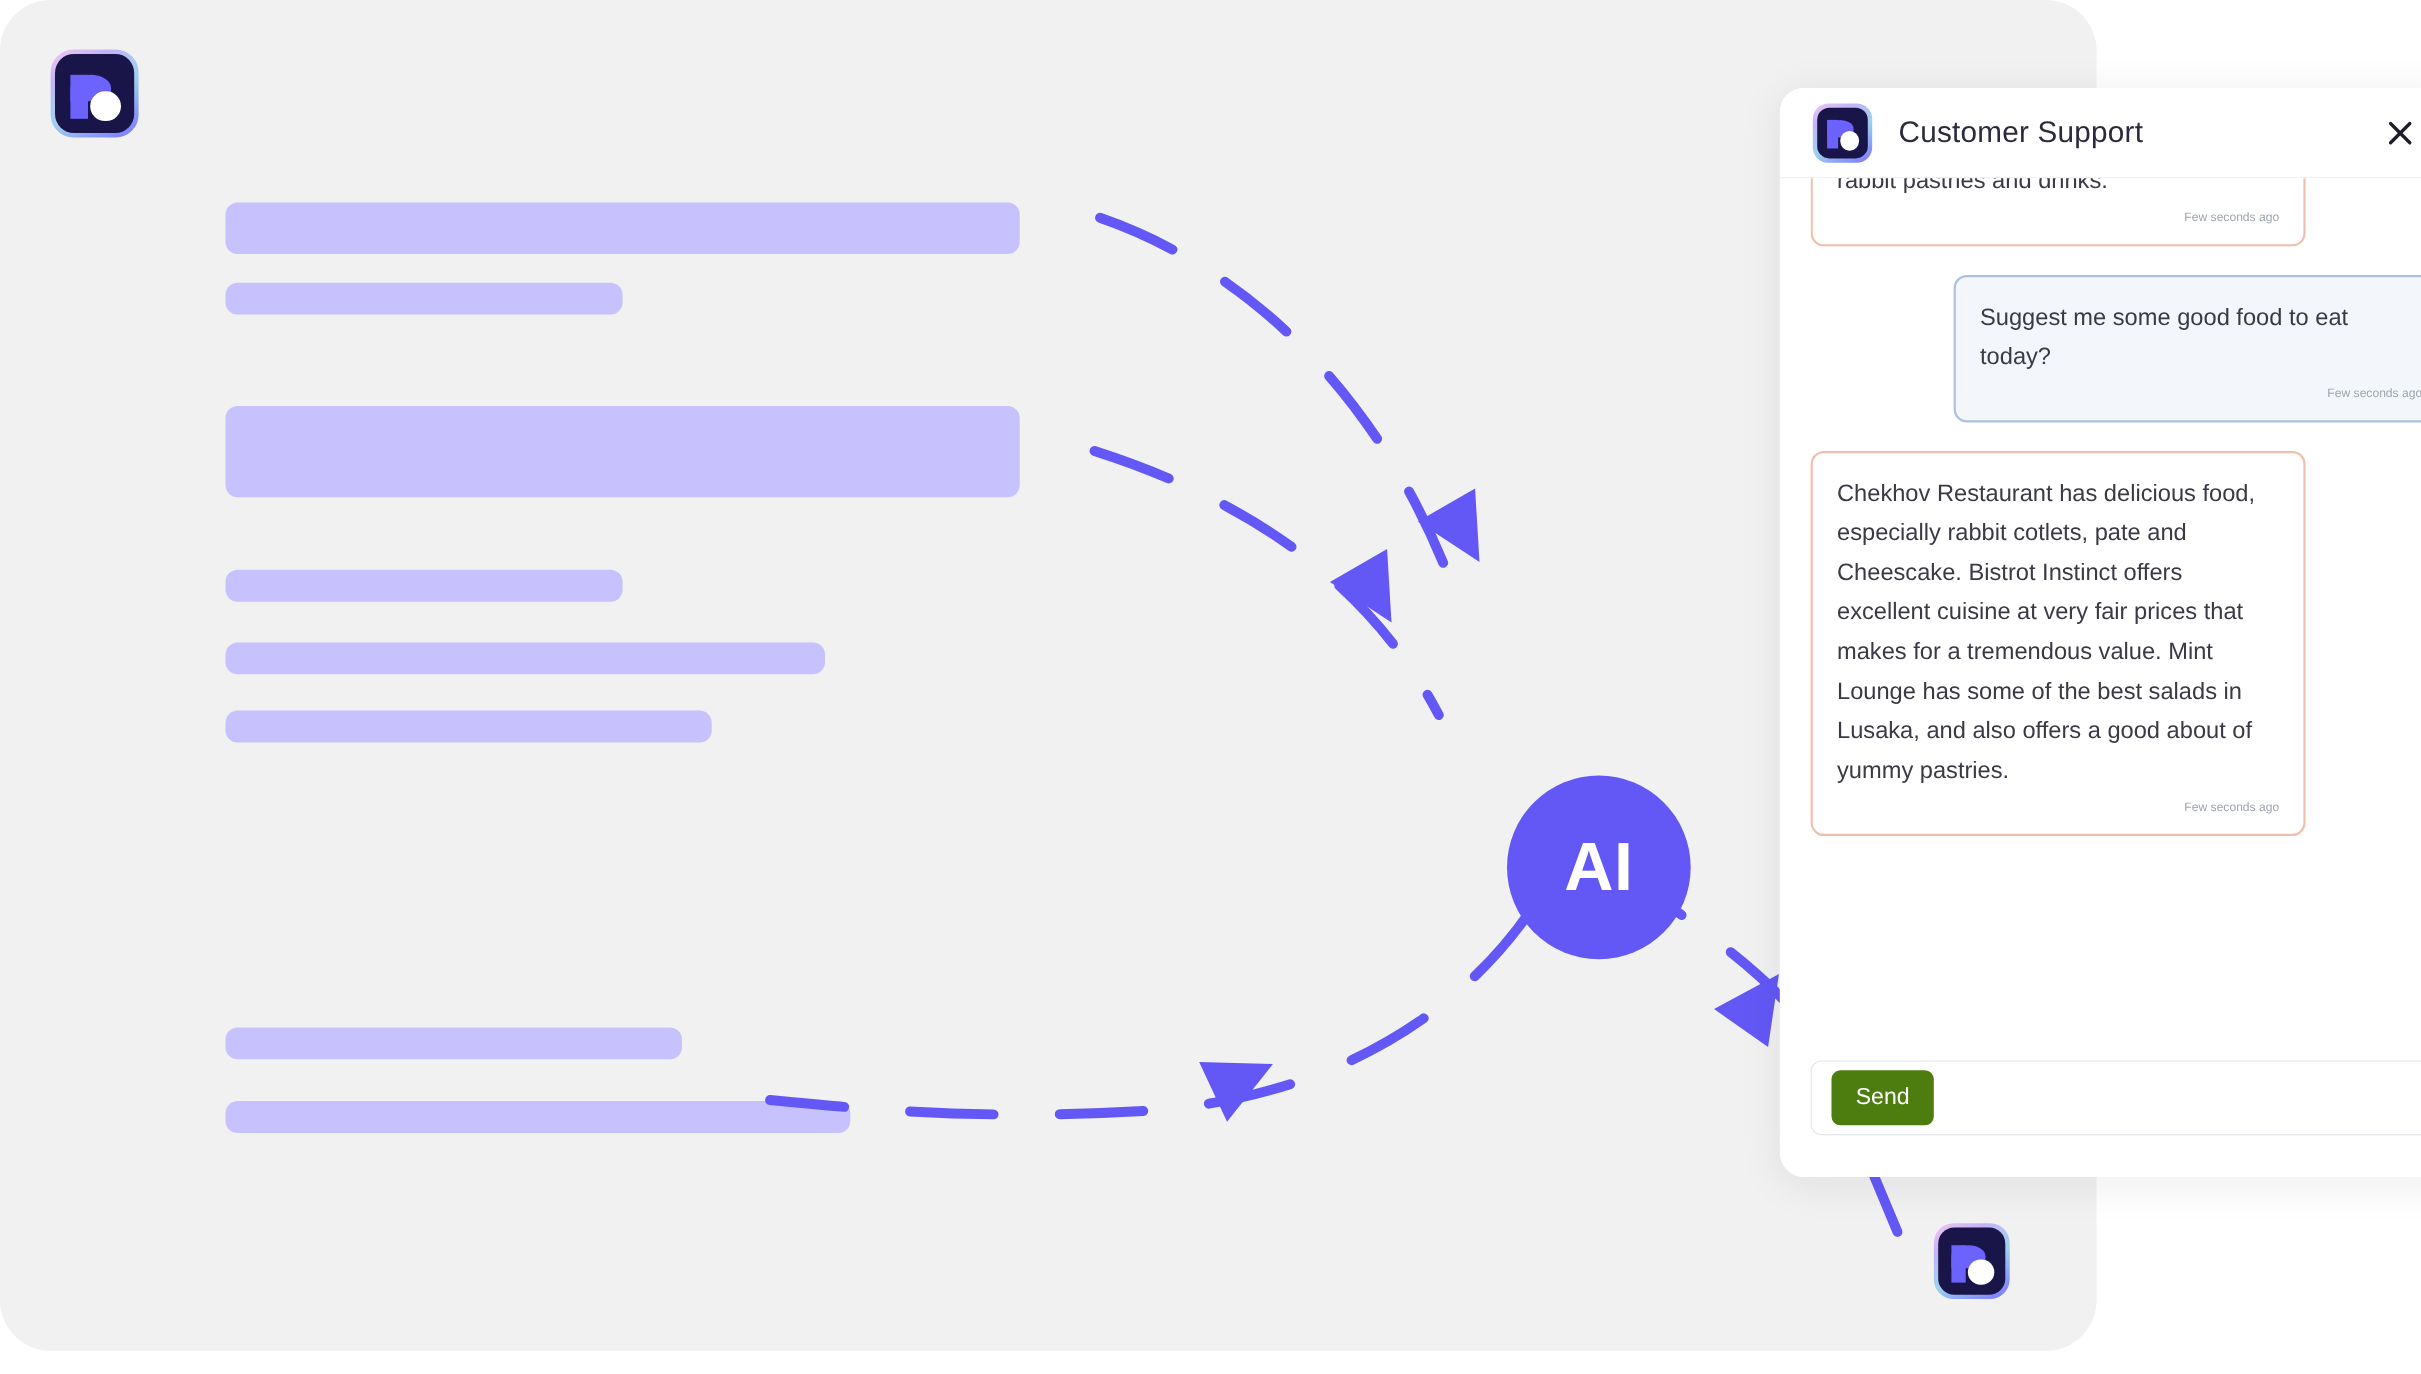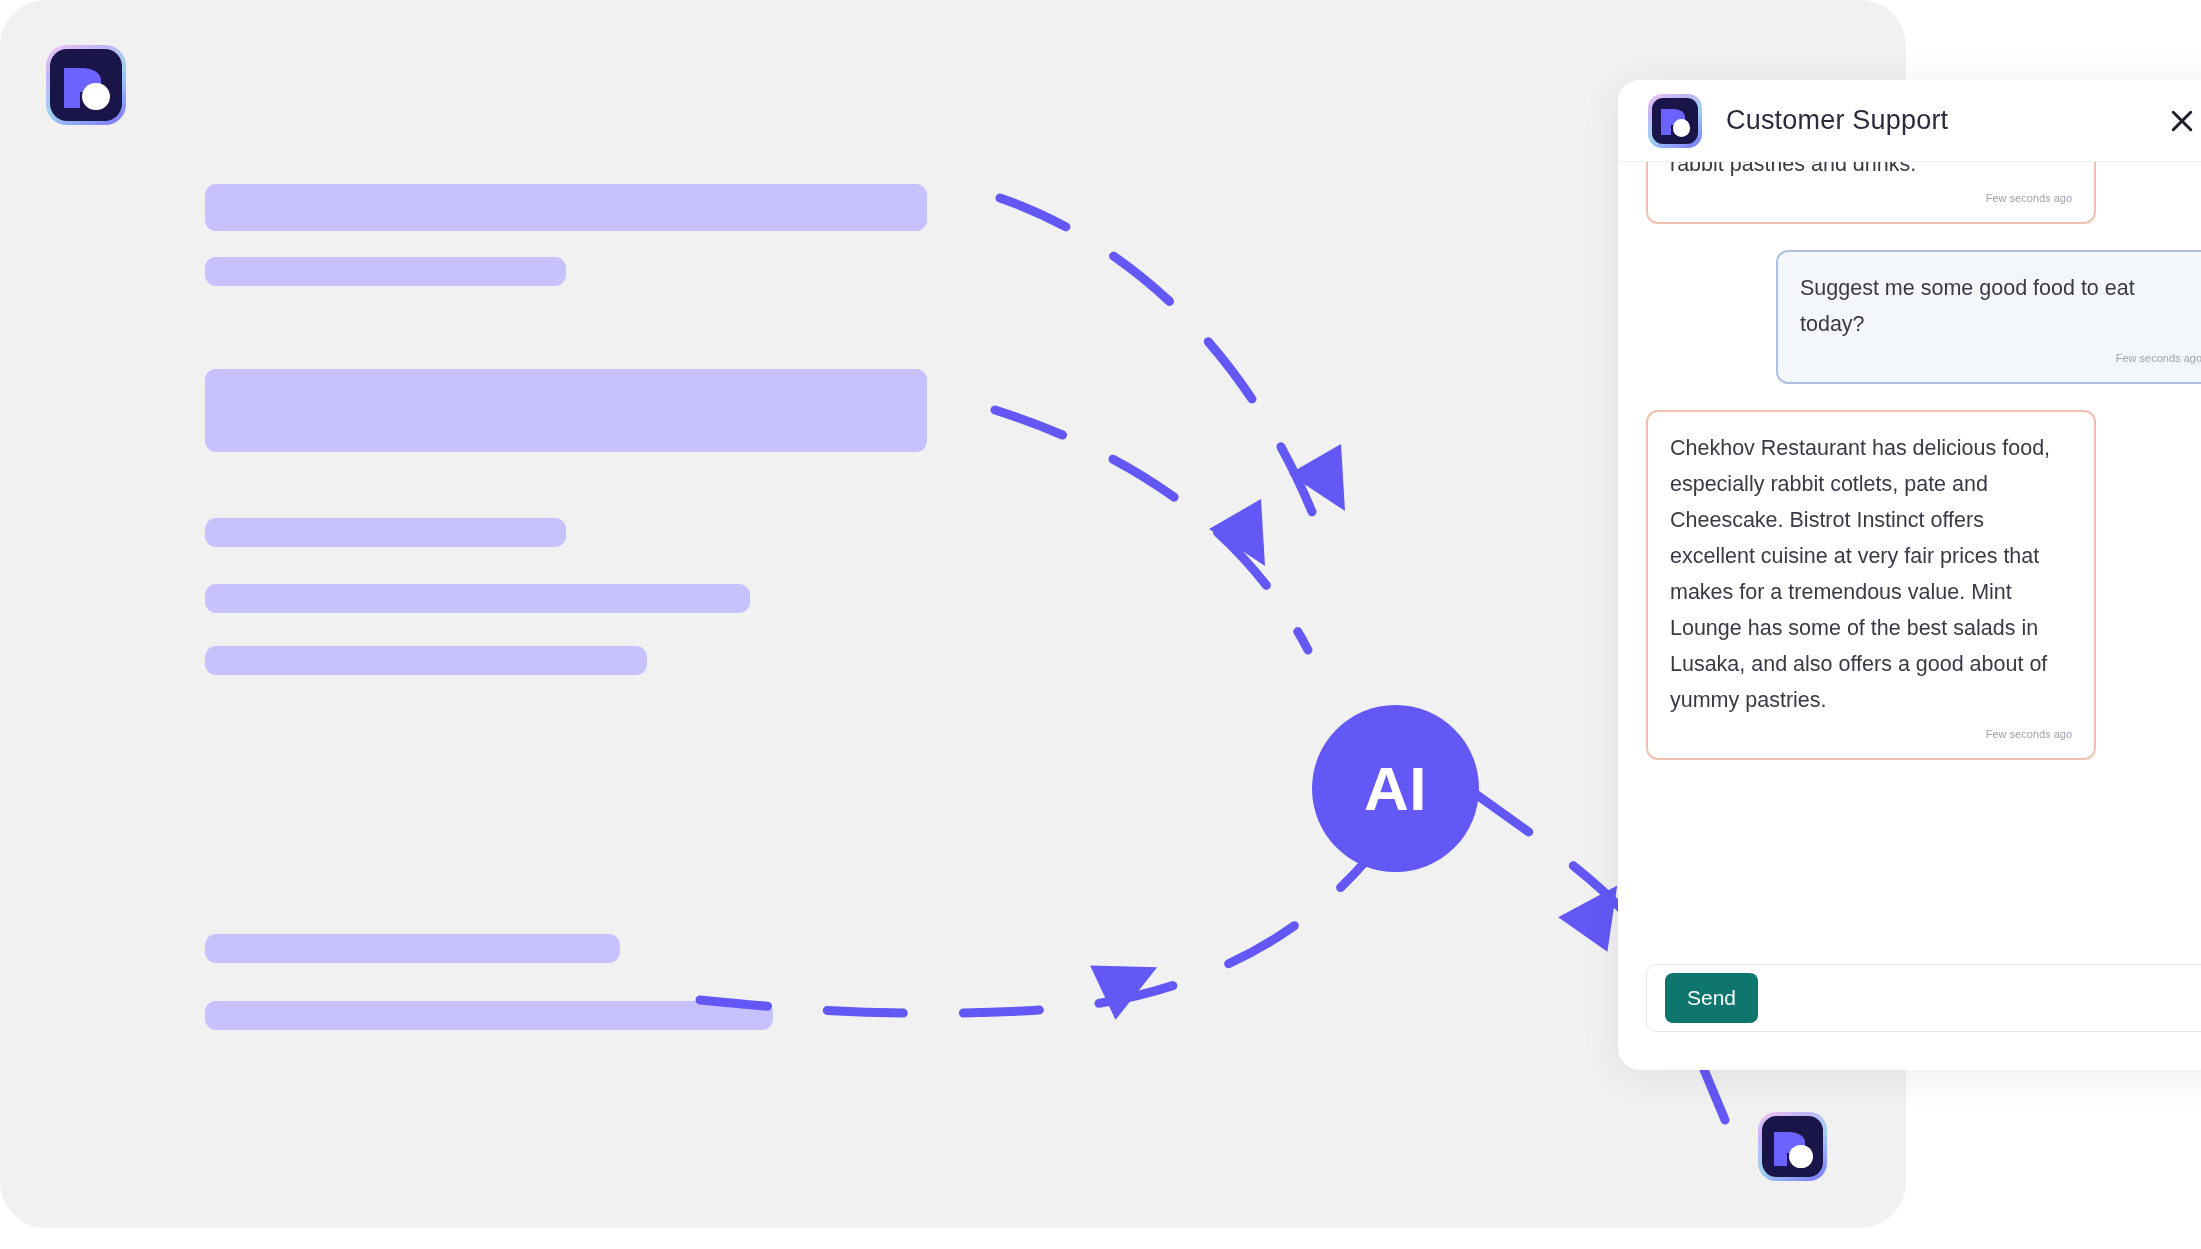--- a/index.html
+++ b/index.html
@@ -82,21 +82,21 @@
     position: absolute;
     left: 0; top: 0;
     width: 2201px;
     height: 1249px;
     pointer-events: none;
   }
 
   
   #ai-node {
     position: absolute;
-    left: 1312px;
+    left: 1370px;
     top: 705px;
     width: 167px;
     height: 167px;
     border-radius: 50%;
     background: #6358f5;
     display: flex;
     align-items: center;
     justify-content: center;
     color: #ffffff;
     font-size: 62px;
@@ -230,21 +230,21 @@
     border: none;
     outline: none;
     font-size: 21px;
     color: #3a3a45;
     font-family: "Liberation Sans", sans-serif;
     background: transparent;
   }
   #chat-input::placeholder { color: #9b9faa; }
   #send-button {
     flex: 0 0 auto;
-    background: #0f766e;
+    background: #4d7c0f;
     color: #ffffff;
     border: none;
     border-radius: 8px;
     height: 50px;
     padding: 0 22px;
     font-size: 21px;
     font-family: "Liberation Sans", sans-serif;
     cursor: pointer;
   }
 </style>

